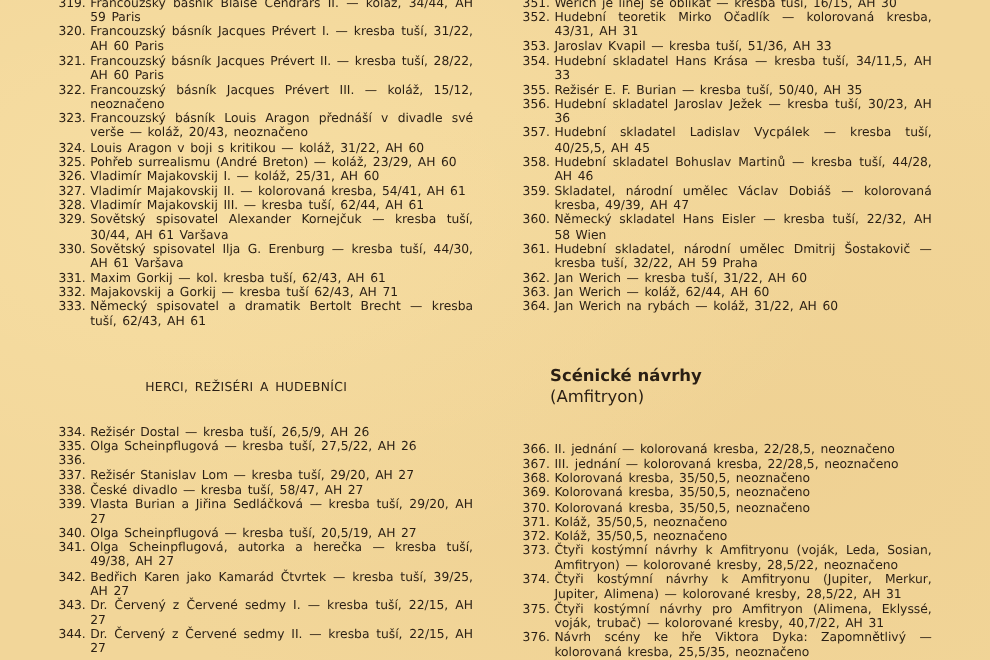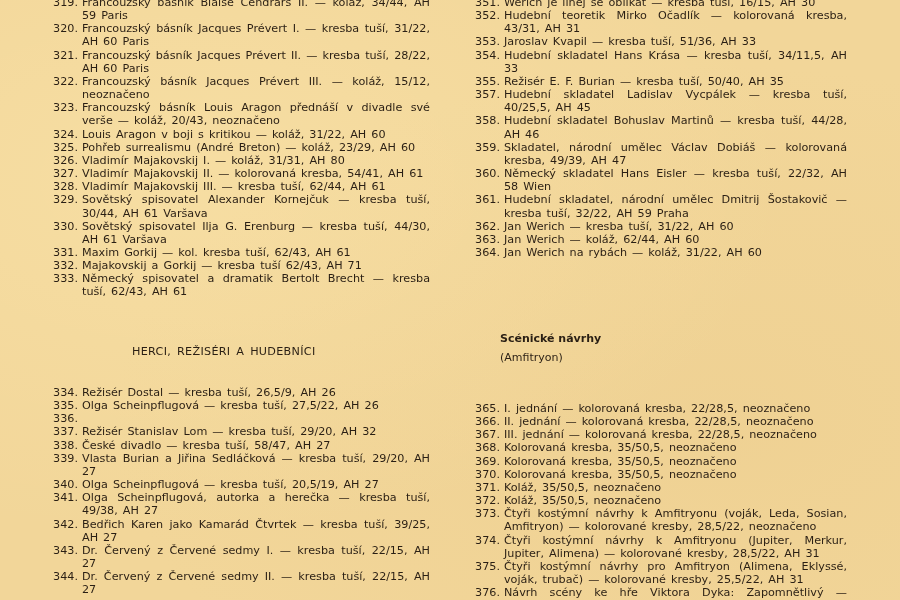--- a/index.html
+++ b/index.html
@@ -14,21 +14,21 @@
   }
   .col { position: absolute; font-size: 11.2px; line-height: 13.15px; }
   .col.left { left: 40px; width: 390px; }
   .col.right { left: 462px; width: 385px; }
   .entry { display: flex; }
   .num { width: 42px; flex: 0 0 42px; text-align: right; padding-right: 4px; box-sizing: border-box; }
   .txt { flex: 1; text-align: justify; text-align-last: left; word-spacing: 1.5px; }
   .section-heading {
     position: absolute; font-size: 11.2px; letter-spacing: 0.3px; word-spacing: 2px;
   }
-  .sub-heading { position: absolute; font-size: 11px; }
+  .sub-heading { position: absolute; font-size: 15px; }
   .sub-heading.bold { font-weight: bold; }
 </style>
 </head>
 <body>
 
 <div class="col left" style="top:-4px;">
     <div class="entry">
       <span class="num">319.</span>
       <span class="txt">Francouzský básník Blaise Cendrars II. — koláž, 34/44, AH 59 Paris</span>
     </div>
@@ -51,21 +51,21 @@
     <div class="entry">
       <span class="num">324.</span>
       <span class="txt">Louis Aragon v boji s kritikou — koláž, 31/22, AH 60</span>
     </div>
     <div class="entry">
       <span class="num">325.</span>
       <span class="txt">Pohřeb surrealismu (André Breton) — koláž, 23/29, AH 60</span>
     </div>
     <div class="entry">
       <span class="num">326.</span>
-      <span class="txt">Vladimír Majakovskij I. — koláž, 31/31, AH 80</span>
+      <span class="txt">Vladimír Majakovskij I. — koláž, 25/31, AH 60</span>
     </div>
     <div class="entry">
       <span class="num">327.</span>
       <span class="txt">Vladimír Majakovskij II. — kolorovaná kresba, 54/41, AH 61</span>
     </div>
     <div class="entry">
       <span class="num">328.</span>
       <span class="txt">Vladimír Majakovskij III. — kresba tuší, 62/44, AH 61</span>
     </div>
     <div class="entry">
@@ -99,21 +99,21 @@
     </div>
     <div class="entry">
       <span class="num">335.</span>
       <span class="txt">Olga Scheinpflugová — kresba tuší, 27,5/22, AH 26</span>
     </div>
     <div class="entry">
       <span class="num">336.</span>
     </div>
     <div class="entry">
       <span class="num">337.</span>
-      <span class="txt">Režisér Stanislav Lom — kresba tuší, 29/20, AH 32</span>
+      <span class="txt">Režisér Stanislav Lom — kresba tuší, 29/20, AH 27</span>
     </div>
     <div class="entry">
       <span class="num">338.</span>
       <span class="txt">České divadlo — kresba tuší, 58/47, AH 27</span>
     </div>
     <div class="entry">
       <span class="num">339.</span>
       <span class="txt">Vlasta Burian a Jiřina Sedláčková — kresba tuší, 29/20, AH 27</span>
     </div>
     <div class="entry">
@@ -153,20 +153,24 @@
     </div>
     <div class="entry">
       <span class="num">354.</span>
       <span class="txt">Hudební skladatel Hans Krása — kresba tuší, 34/11,5, AH 33</span>
     </div>
     <div class="entry">
       <span class="num">355.</span>
       <span class="txt">Režisér E. F. Burian — kresba tuší, 50/40, AH 35</span>
     </div>
     <div class="entry">
+      <span class="num">356.</span>
+      <span class="txt">Hudební skladatel Jaroslav Ježek — kresba tuší, 30/23, AH 36</span>
+    </div>
+    <div class="entry">
       <span class="num">357.</span>
       <span class="txt">Hudební skladatel Ladislav Vycpálek — kresba tuší, 40/25,5, AH 45</span>
     </div>
     <div class="entry">
       <span class="num">358.</span>
       <span class="txt">Hudební skladatel Bohuslav Martinů — kresba tuší, 44/28, AH 46</span>
     </div>
     <div class="entry">
       <span class="num">359.</span>
       <span class="txt">Skladatel, národní umělec Václav Dobiáš — kolorovaná kresba, 49/39, AH 47</span>
@@ -191,24 +195,20 @@
       <span class="num">364.</span>
       <span class="txt">Jan Werich na rybách — koláž, 31/22, AH 60</span>
     </div>
   </div>
 
 <div class="sub-heading bold" style="left:500px; top:332px;">Scénické návrhy</div>
 <div class="sub-heading" style="left:500px; top:351px;">(Amfitryon)</div>
 
 <div class="col right" style="top:402px;">
     <div class="entry">
-      <span class="num">365.</span>
-      <span class="txt">I. jednání — kolorovaná kresba, 22/28,5, neoznačeno</span>
-    </div>
-    <div class="entry">
       <span class="num">366.</span>
       <span class="txt">II. jednání — kolorovaná kresba, 22/28,5, neoznačeno</span>
     </div>
     <div class="entry">
       <span class="num">367.</span>
       <span class="txt">III. jednání — kolorovaná kresba, 22/28,5, neoznačeno</span>
     </div>
     <div class="entry">
       <span class="num">368.</span>
       <span class="txt">Kolorovaná kresba, 35/50,5, neoznačeno</span>
@@ -232,19 +232,19 @@
     <div class="entry">
       <span class="num">373.</span>
       <span class="txt">Čtyři kostýmní návrhy k Amfitryonu (voják, Leda, Sosian, Amfitryon) — kolorované kresby, 28,5/22, neoznačeno</span>
     </div>
     <div class="entry">
       <span class="num">374.</span>
       <span class="txt">Čtyři kostýmní návrhy k Amfitryonu (Jupiter, Merkur, Jupiter, Alimena) — kolorované kresby, 28,5/22, AH 31</span>
     </div>
     <div class="entry">
       <span class="num">375.</span>
-      <span class="txt">Čtyři kostýmní návrhy pro Amfitryon (Alimena, Eklyssé, voják, trubač) — kolorované kresby, 25,5/22, AH 31</span>
+      <span class="txt">Čtyři kostýmní návrhy pro Amfitryon (Alimena, Eklyssé, voják, trubač) — kolorované kresby, 40,7/22, AH 31</span>
     </div>
     <div class="entry">
       <span class="num">376.</span>
       <span class="txt">Návrh scény ke hře Viktora Dyka: Zapomnětlivý — kolorovaná kresba, 25,5/35, neoznačeno</span>
     </div>
   </div>
 
 </body></html>

